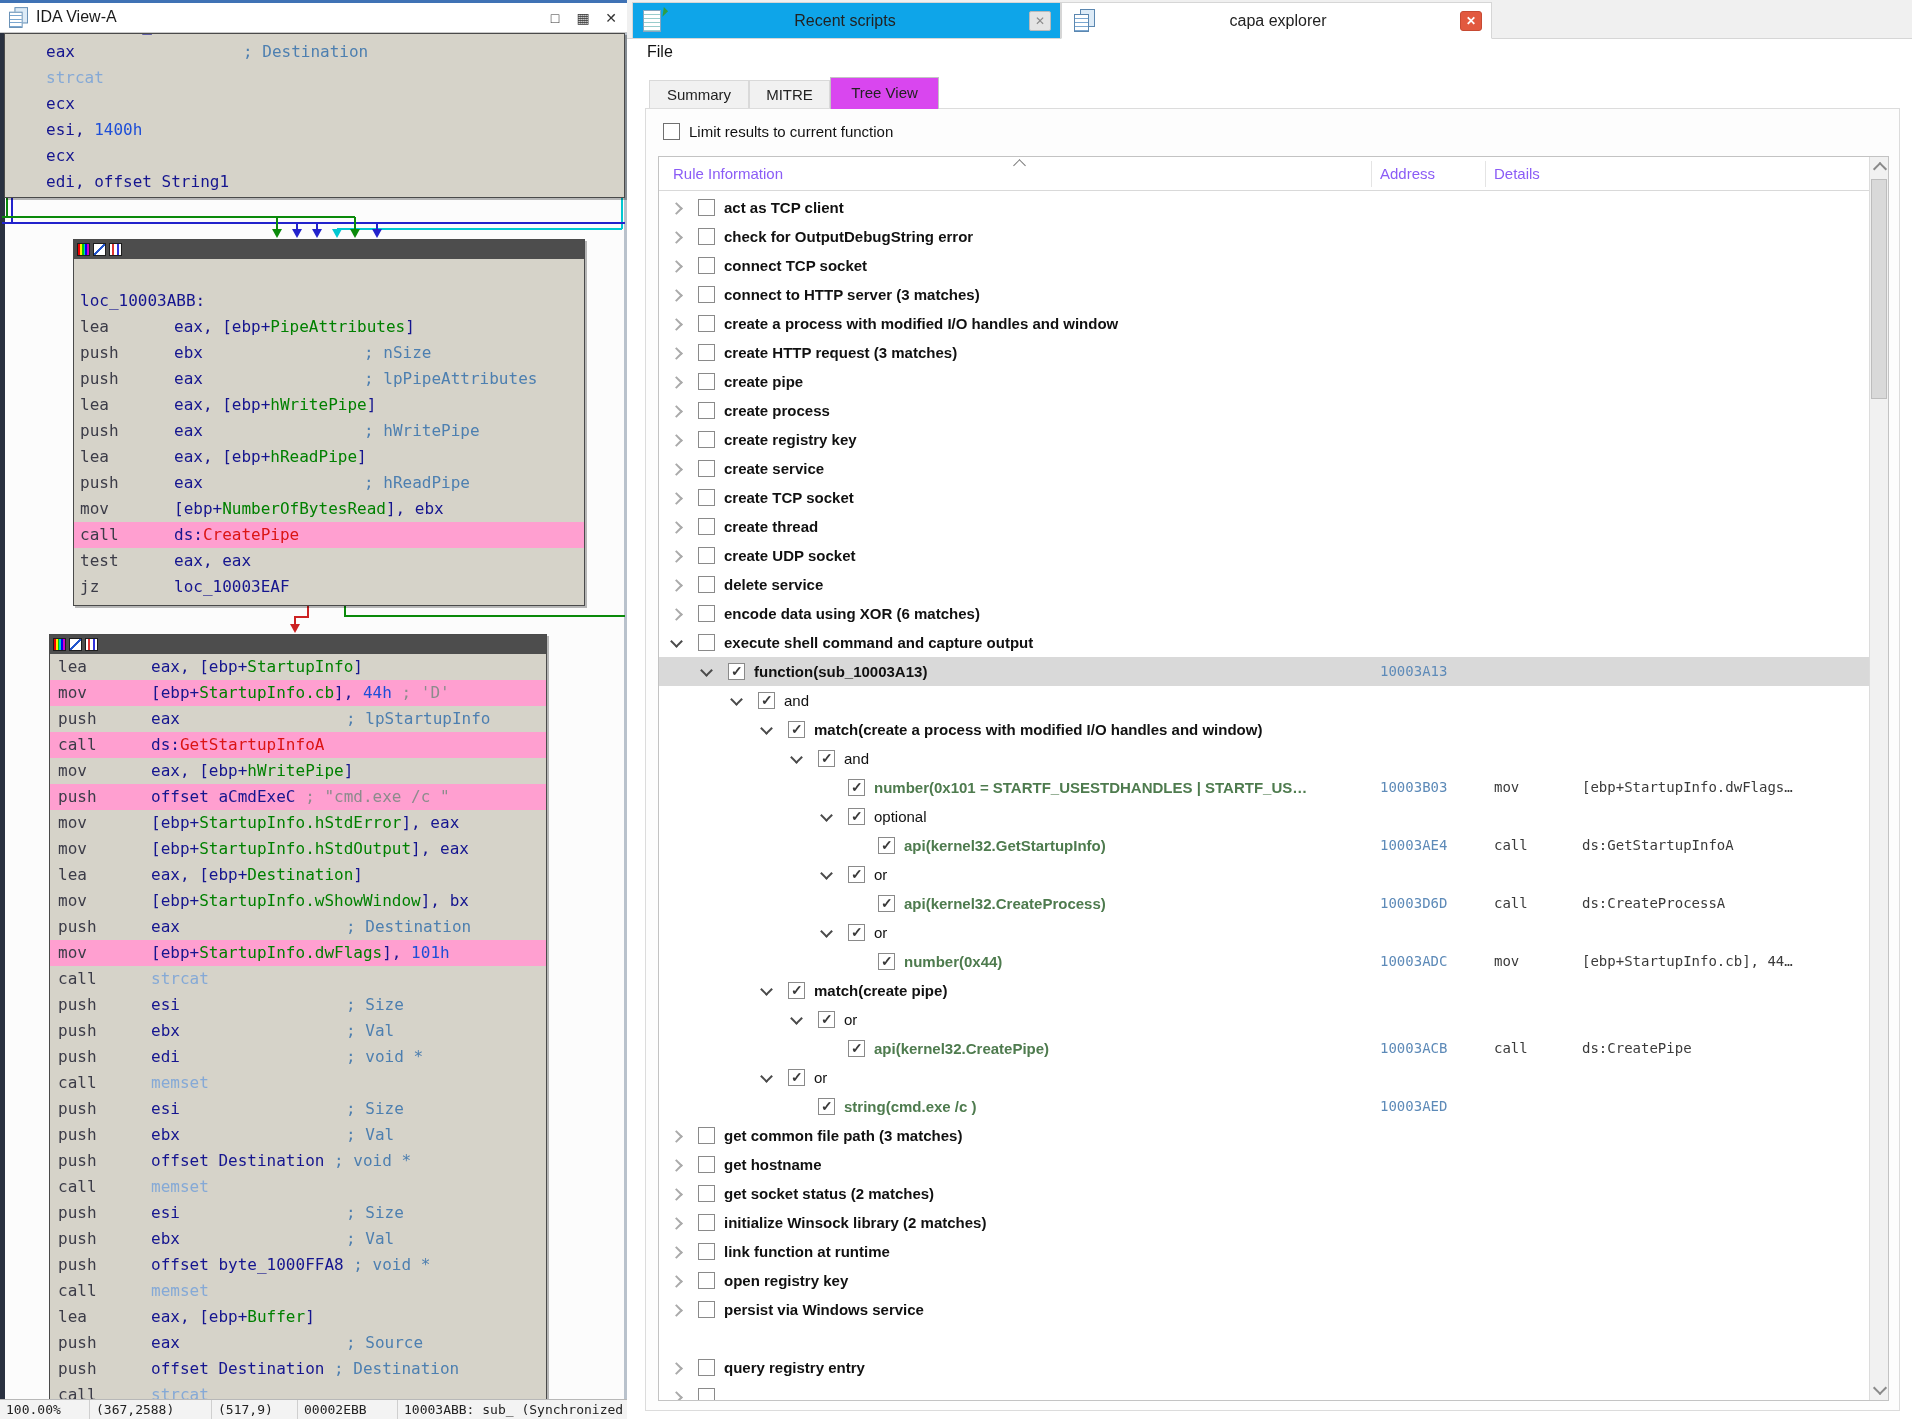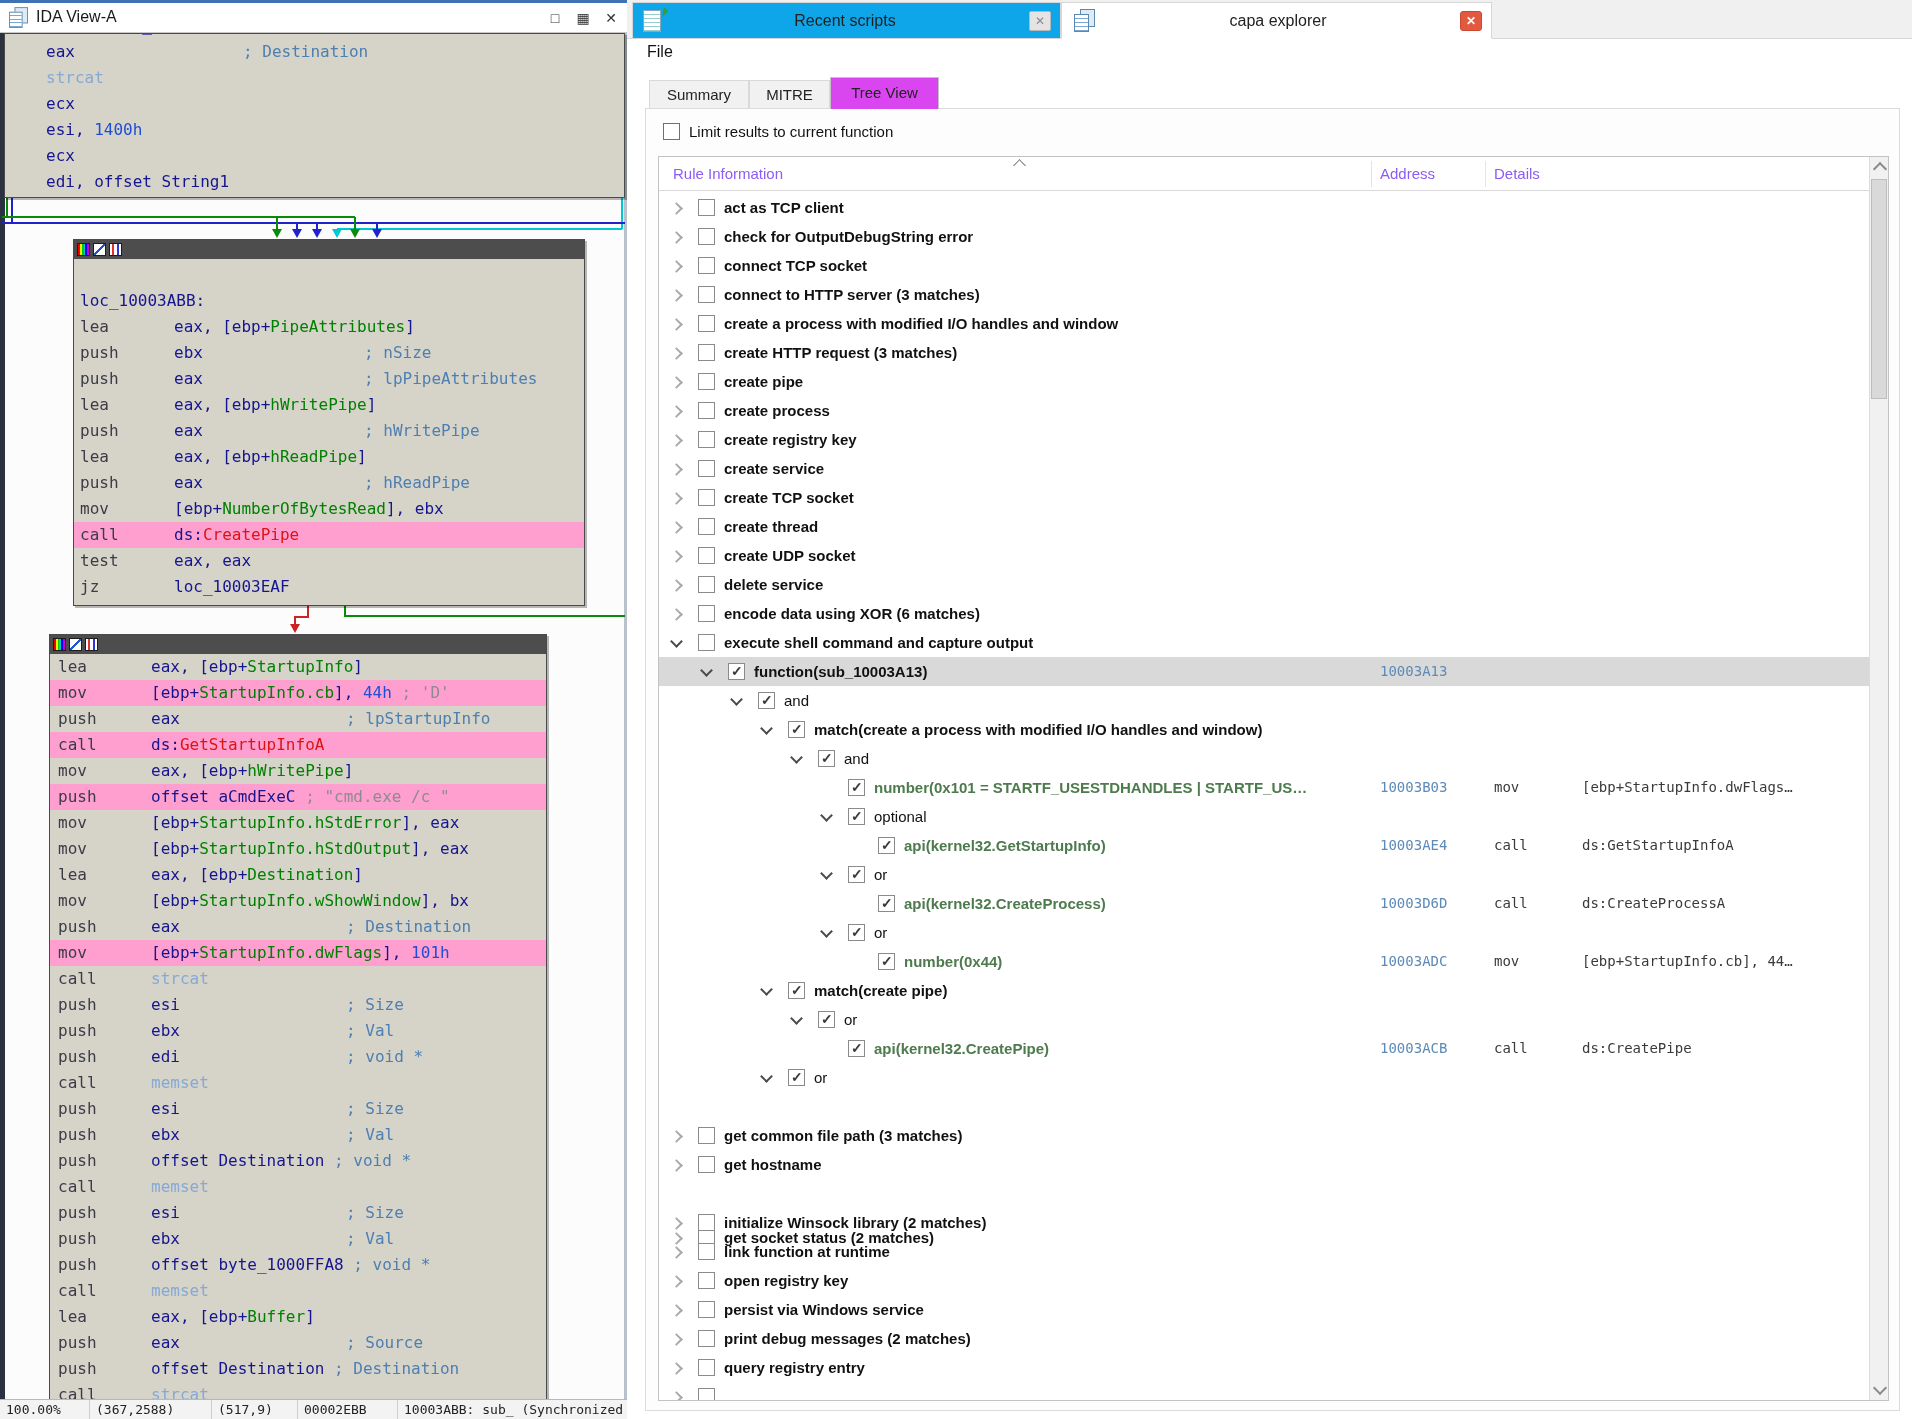--- a/index.html
+++ b/index.html
@@ -376,31 +376,36 @@
               <span class="tlabel lbl-feat" style="left: 215px;">api(kernel32.CreatePipe)</span>
               <span class="taddr">10003ACB</span>
               <span class="tdmn">call</span>
               <span class="tdop">ds:CreatePipe</span>
             </div>
             <div class="trow" style="top: 872px;">
               <span class="chev exp" style="left: 103px;"></span>
               <span class="cbx on" style="left: 129px;"></span>
               <span class="tlabel lbl-stmt" style="left: 155px;">or</span>
             </div>
+            <div class="trow" style="top: 901px;">
+              <span class="cbx on" style="left: 159px;"></span>
+              <span class="tlabel lbl-feat" style="left: 185px;">string(cmd.exe /c )</span>
+              <span class="taddr">10003AED</span>
+            </div>
             <div class="trow" style="top: 930px;">
               <span class="chev" style="left: 13px;"></span>
               <span class="cbx" style="left: 39px;"></span>
               <span class="tlabel lbl-rule" style="left: 65px;">get common file path (3 matches)</span>
             </div>
             <div class="trow" style="top: 959px;">
               <span class="chev" style="left: 13px;"></span>
               <span class="cbx" style="left: 39px;"></span>
               <span class="tlabel lbl-rule" style="left: 65px;">get hostname</span>
             </div>
-            <div class="trow" style="top: 1032px;">
+            <div class="trow" style="top: 988px;">
               <span class="chev" style="left: 13px;"></span>
               <span class="cbx" style="left: 39px;"></span>
               <span class="tlabel lbl-rule" style="left: 65px;">get socket status (2 matches)</span>
             </div>
             <div class="trow" style="top: 1017px;">
               <span class="chev" style="left: 13px;"></span>
               <span class="cbx" style="left: 39px;"></span>
               <span class="tlabel lbl-rule" style="left: 65px;">initialize Winsock library (2 matches)</span>
             </div>
             <div class="trow" style="top: 1046px;">
@@ -410,25 +415,20 @@
             </div>
             <div class="trow" style="top: 1075px;">
               <span class="chev" style="left: 13px;"></span>
               <span class="cbx" style="left: 39px;"></span>
               <span class="tlabel lbl-rule" style="left: 65px;">open registry key</span>
             </div>
             <div class="trow" style="top: 1104px;">
               <span class="chev" style="left: 13px;"></span>
               <span class="cbx" style="left: 39px;"></span>
               <span class="tlabel lbl-rule" style="left: 65px;">persist via Windows service</span>
-            </div>
-            <div class="trow" style="top: 1133px;">
-              <span class="chev" style="left: 13px;"></span>
-              <span class="cbx" style="left: 39px;"></span>
-              <span class="tlabel lbl-rule" style="left: 65px;">print debug messages (2 matches)</span>
             </div>
             <div class="trow" style="top: 1162px;">
               <span class="chev" style="left: 13px;"></span>
               <span class="cbx" style="left: 39px;"></span>
               <span class="tlabel lbl-rule" style="left: 65px;">query registry entry</span>
             </div>
             <div class="trow" style="top: 1191px;">
               <span class="chev" style="left: 13px;"></span>
               <span class="cbx" style="left: 39px;"></span>
             </div>

